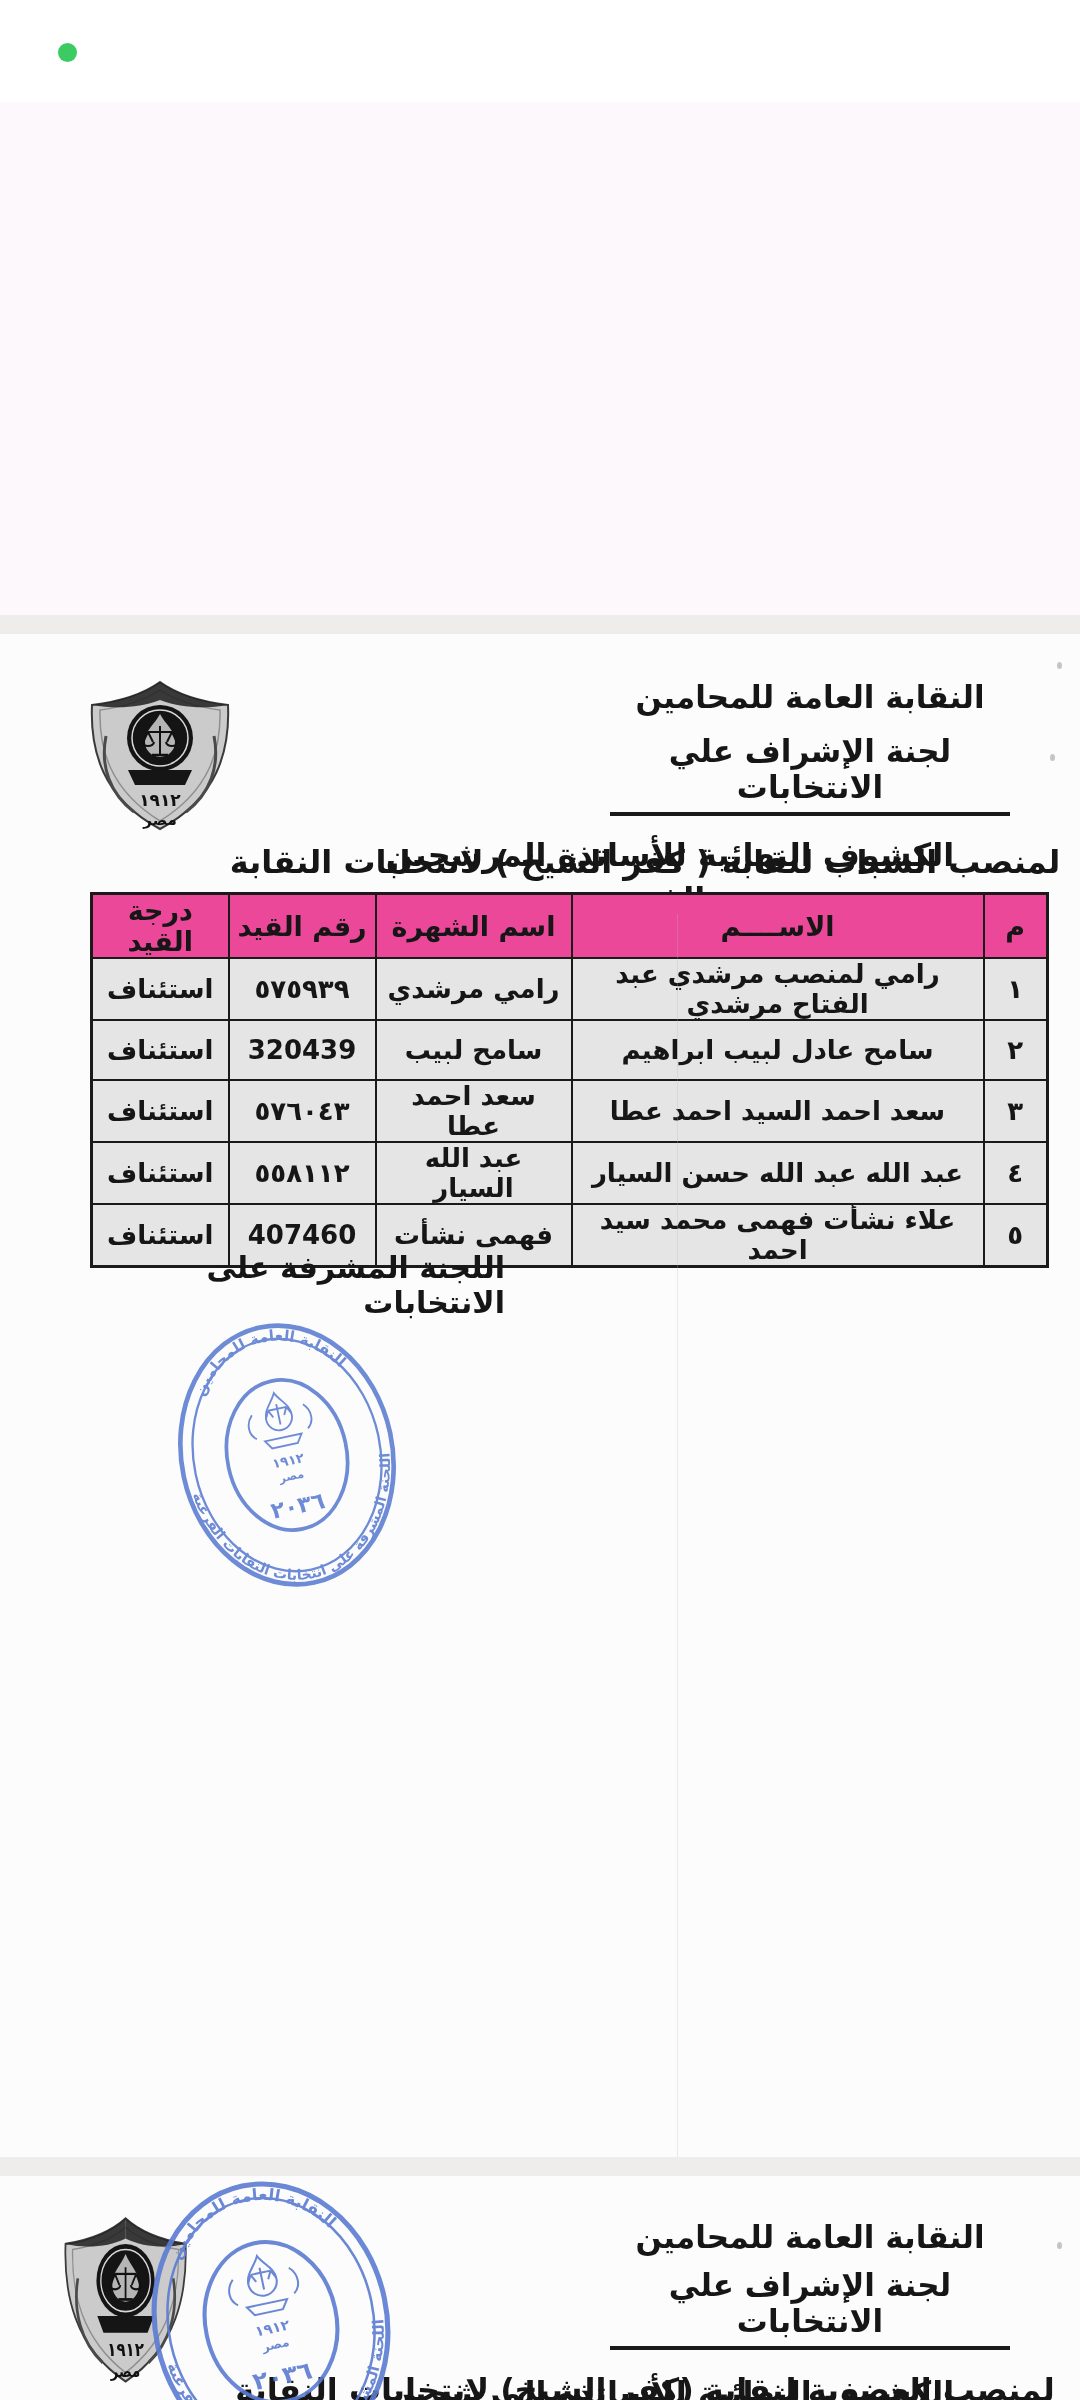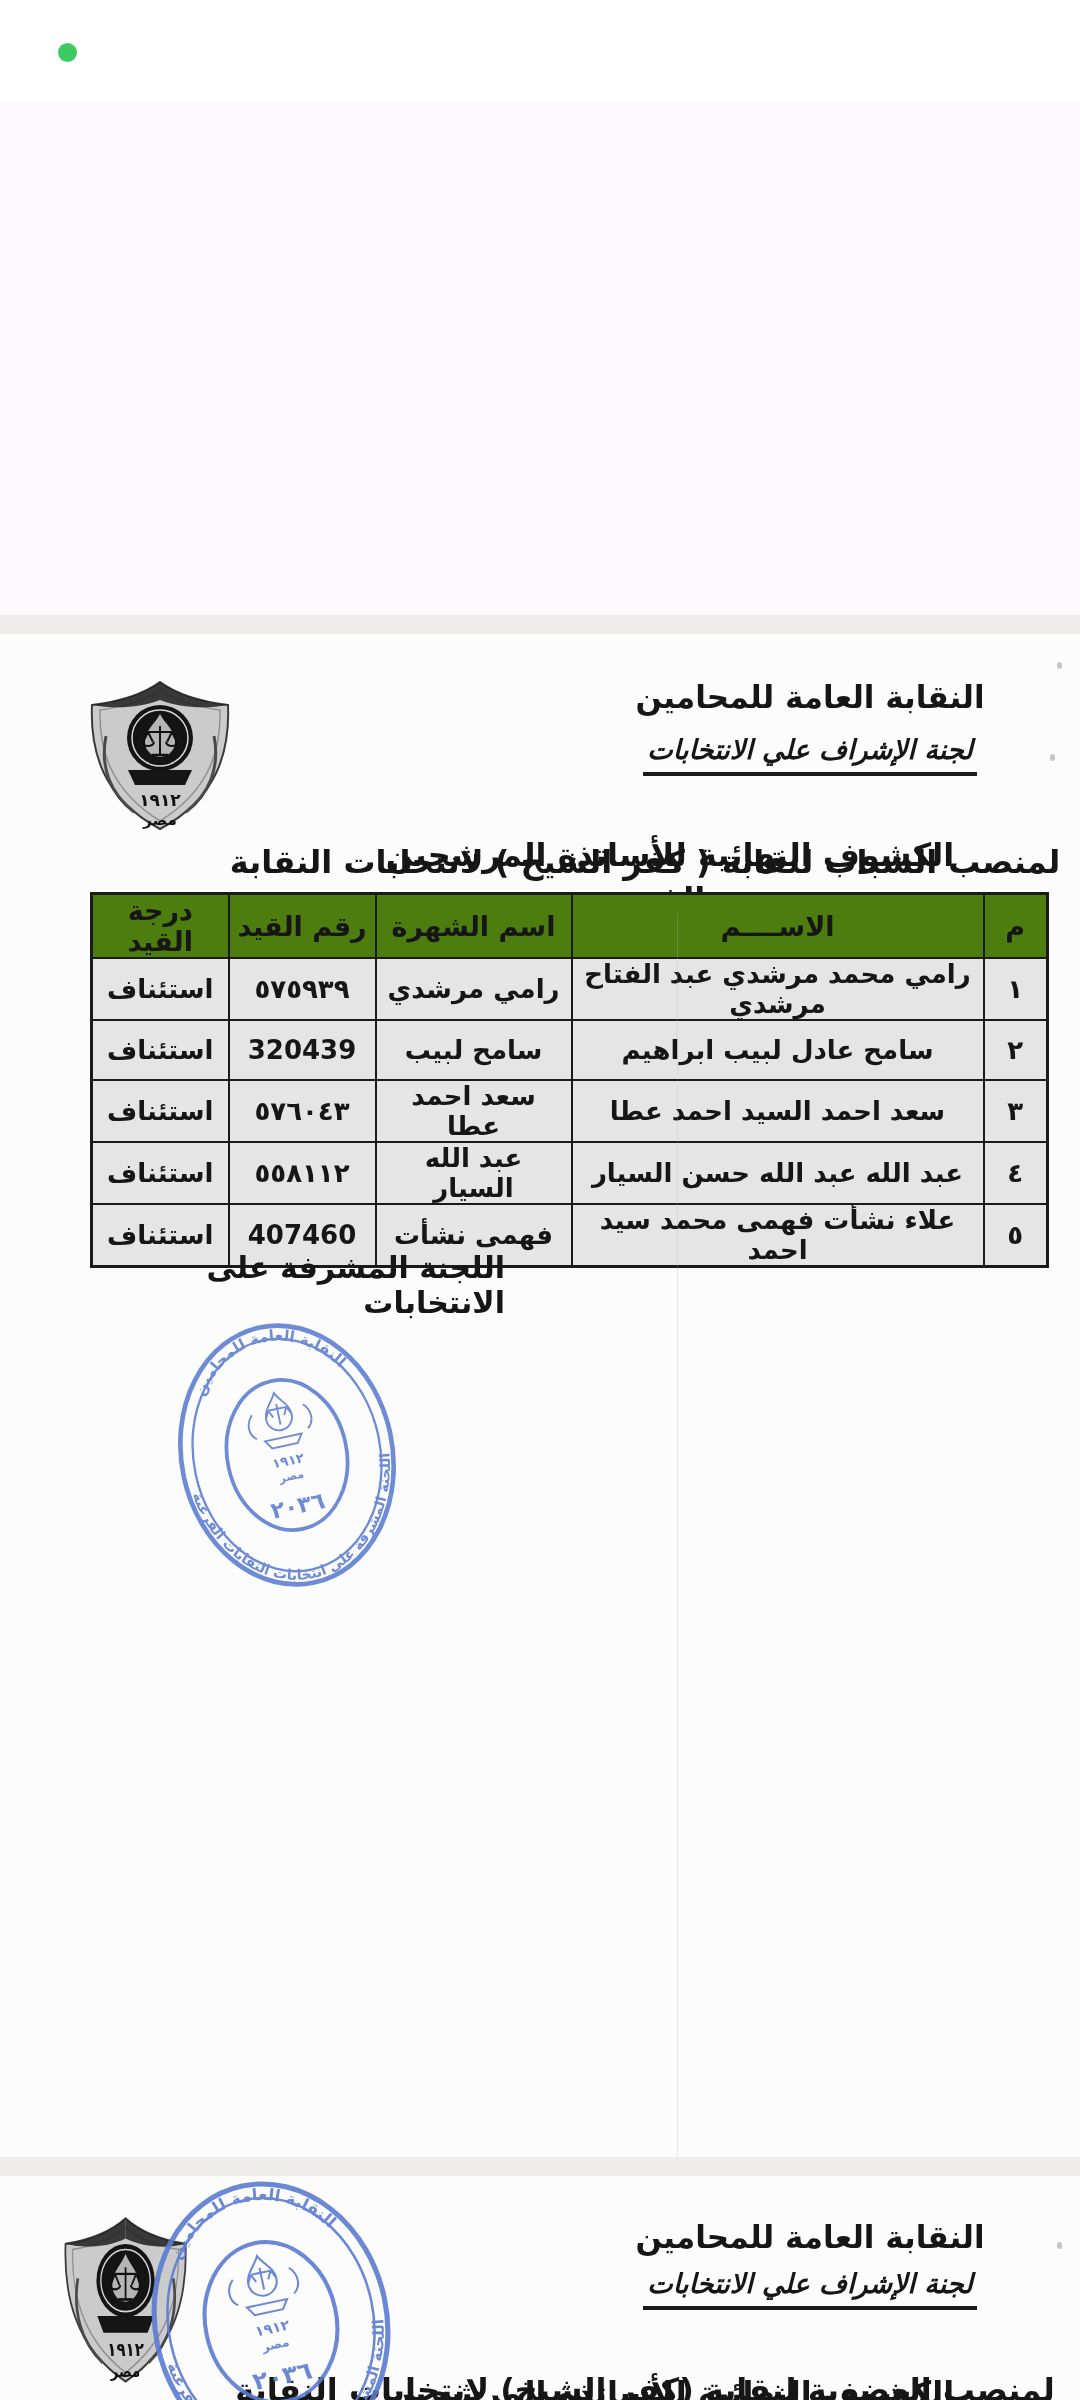--- a/index.html
+++ b/index.html
@@ -17,38 +17,38 @@
   .topblank{left:0;top:102px;width:1080px;height:513px;background:#fcf8fb;}
   .sep{left:0;width:1080px;height:19px;background:#efedeb;}
   .sep1{top:615px;}
   .sep2{top:2157px;}
   .page{left:0;width:1080px;background:#fdfcfd;overflow:hidden;}
   .page1{top:634px;height:1523px;}
   .page2{top:2176px;height:224px;}
 
   .hline{text-align:center;font-weight:bold;line-height:1.15;}
   .h-org{left:630px;top:46px;width:360px;font-size:31px;}
-  .h-com{left:610px;top:100px;width:400px;font-size:27px;font-style:italic;}
+  .h-com{left:610px;top:100px;width:400px;font-size:31px;}
   .h-com .ul{display:inline-block;border-bottom:4px solid #1a1a1a;padding:0 4px 7px;}
   .h-list{left:340px;top:155px;width:660px;font-size:32px;margin-top:48px;}
   .h-pos{left:225px;top:210px;width:840px;font-size:32px;}
 
   .p2 .h-org{top:44px;}
   .p2 .h-com{top:92px;}
   .p2 .h-list{top:151px;}
   .p2 .h-pos{top:196px;}
 
   
   .tablewrap{left:90px;top:258px;width:956px;}
   table.doc{border-collapse:collapse;width:956px;table-layout:fixed;
     border:3px solid #1a1a1a;}
   table.doc th,table.doc td{
     border:2px solid #1a1a1a;text-align:center;vertical-align:middle;
     font-weight:bold;padding:0 4px;overflow:hidden;}
-  table.doc th{background:#4d7c0f;height:55px;font-size:27px;}
+  table.doc th{background:#ec4899;height:55px;font-size:27px;}
   table.doc td{height:58px;font-size:26px;background:#e5e5e5;}
   col.c-idx{width:64px;} col.c-name{width:412px;} col.c-known{width:196px;}
   col.c-reg{width:147px;} col.c-deg{width:137px;}
 
   .footerline{left:149px;top:616px;width:356px;text-align:right;
     font-weight:bold;font-size:30px;}
 
   .stamp1{left:175px;top:684px;width:224px;height:274px;transform:rotate(-12deg);opacity:.88;}
   .stamp2{left:148px;top:0px;width:246px;height:292px;transform:rotate(-12deg);opacity:.9;z-index:3;}
   .emblem1{left:88px;top:44px;width:145px;height:155px;}
@@ -119,21 +119,21 @@
           <th>م</th>
           <th>الاســــم</th>
           <th>اسم الشهرة</th>
           <th>رقم القيد</th>
           <th>درجة القيد</th>
         </tr>
       </thead>
       <tbody>
         <tr>
           <td>١</td>
-          <td>رامي محمد مرشدي عبد الفتاح مرشدي</td>
+          <td>رامي لمنصب مرشدي عبد الفتاح مرشدي</td>
           <td>رامي مرشدي</td>
           <td>٥٧٥٩٣٩</td>
           <td>استئناف</td>
         </tr>
         <tr>
           <td>٢</td>
           <td>سامح عادل لبيب ابراهيم</td>
           <td>سامح لبيب</td>
           <td>320439</td>
           <td>استئناف</td>

